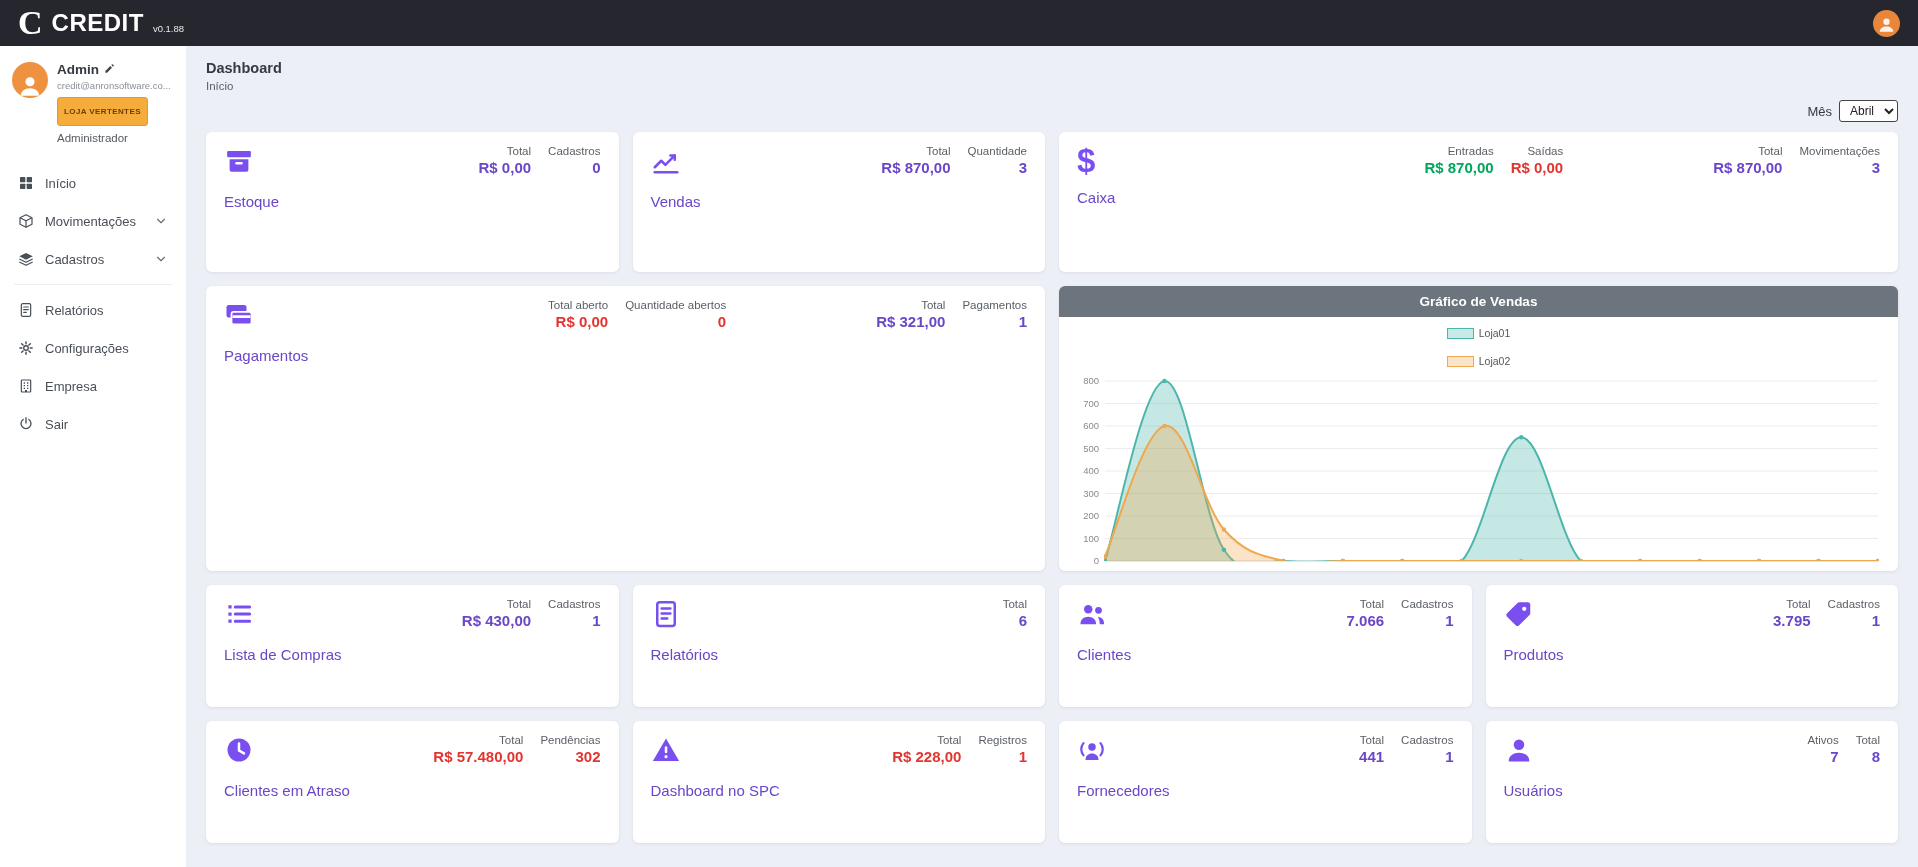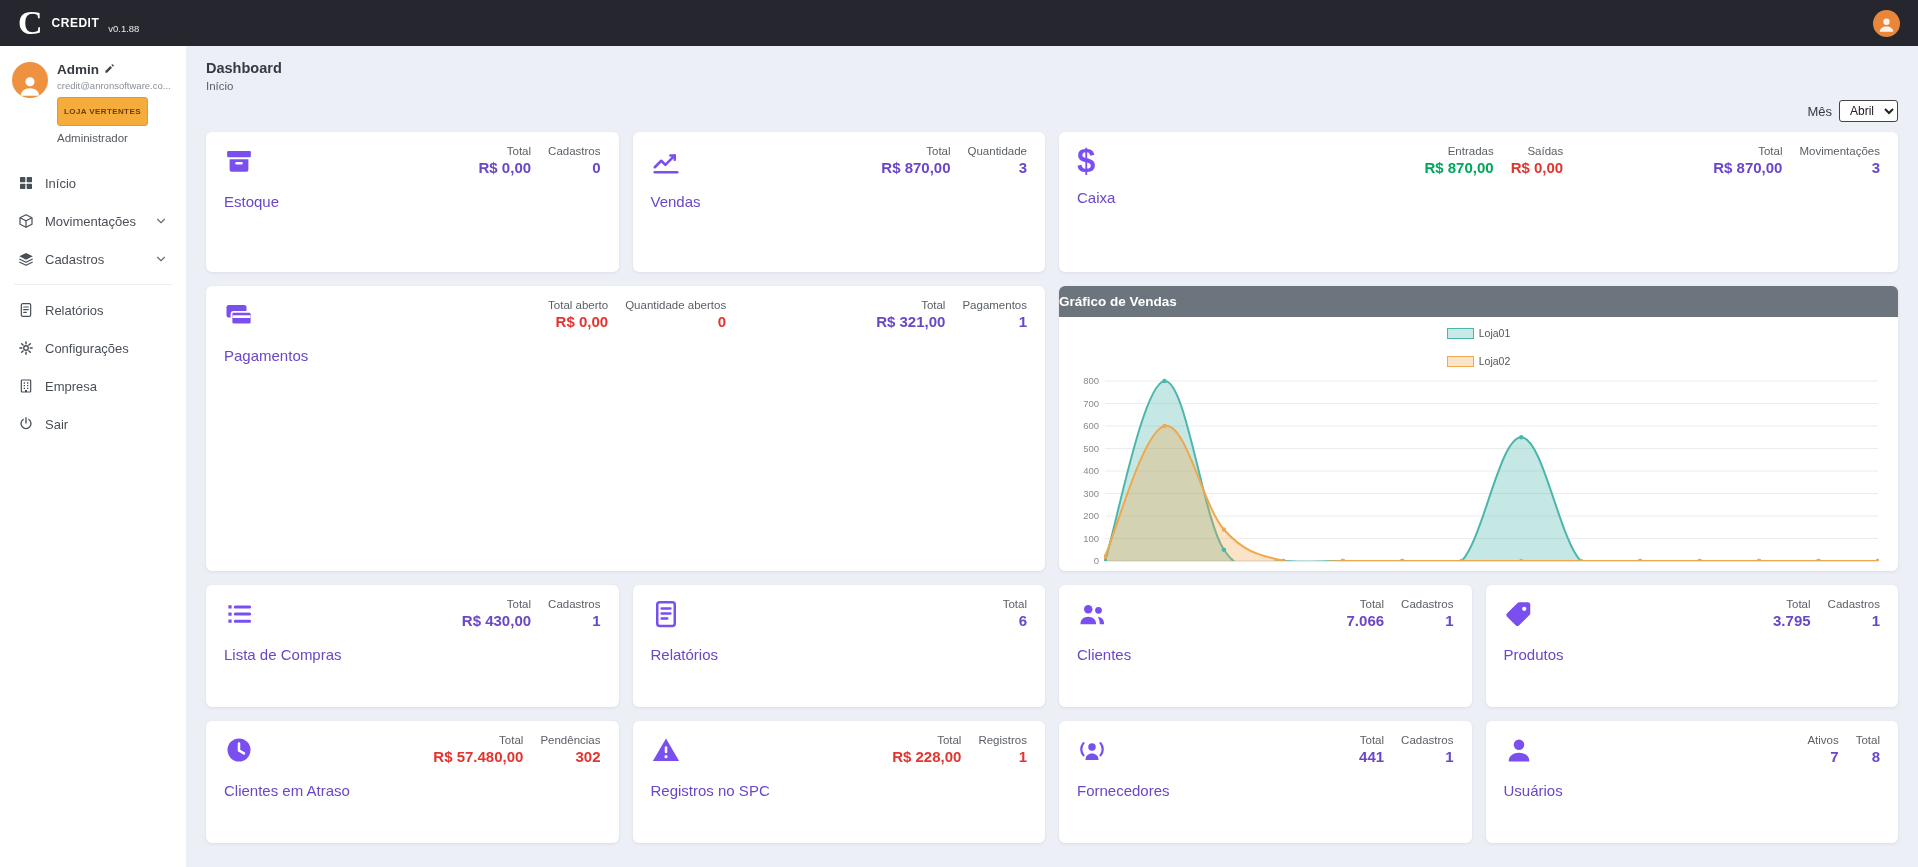--- a/index.html
+++ b/index.html
@@ -18,21 +18,21 @@
     background:var(--bg);
   }
   
   .navbar{
     position:fixed;top:0;left:0;width:1918px;height:46px;
     background:var(--navbar);display:flex;align-items:center;
     justify-content:space-between;padding:0 18px;z-index:20;
   }
   .brand{display:flex;align-items:center;gap:9px;color:#fff;}
   .logo-c{font-size:34px;font-weight:700;line-height:1;font-family:"Liberation Serif","DejaVu Serif",serif;}
-  .brand-name{font-size:12px;font-weight:700;letter-spacing:.5px;text-align:center;}
+  .brand-name{font-size:24px;font-weight:700;letter-spacing:.5px;text-align:center;}
   .brand-version{font-size:9.5px;color:#e8e8e8;align-self:flex-end;margin-bottom:6px;}
   .nav-avatar{width:27px;height:27px;border-radius:50%;background:#e8873a;display:flex;align-items:center;justify-content:center;cursor:pointer;overflow:hidden;}
   .nav-avatar svg{width:19px;height:19px;margin-top:3px;}
   
   .sidebar{
     position:fixed;top:46px;left:0;width:186px;height:821px;
     background:#fff;padding:16px 12px;z-index:10;
   }
   .profile{display:flex;gap:9px;}
   .avatar{width:36px;height:36px;border-radius:50%;background:#ef9240;flex:none;display:flex;align-items:flex-end;justify-content:center;overflow:hidden;}
@@ -75,21 +75,21 @@
   .card-icon.dollar{font-size:33px;font-weight:700;line-height:30px;width:auto;}
   .card-title{margin-top:13px;font-size:15px;color:var(--accent);font-weight:500;}
   .stats{position:absolute;top:13px;right:18px;display:flex;gap:150px;text-align:right;}
   .stat-col{display:flex;flex-direction:row;gap:17px;}
   .stat-label{font-size:11.5px;color:#5b6066;}
   .stat-value{font-size:15px;font-weight:700;margin-top:2px;}
   .accent{color:var(--accent);}
   .pos{color:var(--pos);}
   .neg{color:var(--neg);}
   
-  .chart-header{background:#6c757d;color:#fff;text-align:left;font-size:13.5px;font-weight:700;padding:8px 0;}
+  .chart-header{background:#6c757d;color:#fff;text-align:center;font-size:13.5px;font-weight:700;padding:8px 0;}
   .chart-body{padding:6px 10px 2px;}
   .legend{display:flex;justify-content:center;align-items:center;gap:16px;padding:4px 0 4px;font-size:10.5px;color:#555;flex-direction:column;}
   .legend-item{display:flex;align-items:center;cursor:pointer;}
   .legend-box{width:27px;height:11px;border:1.5px solid;display:inline-block;margin-right:5px;}
 </style>
 </head>
 <body>
 
 <header class="navbar">
   <div class="brand">
@@ -508,21 +508,21 @@
     </div>
 
     <div class="card c-spc">
       <span class="card-icon">
         <svg viewBox="0 0 24 24">
             <path d="M12 2.8 22.5 20.7H1.5z" fill="currentColor"></path>
             <rect x="11" y="9" width="2" height="5.6" rx="1" fill="#fff"></rect>
             <circle cx="12" cy="17.3" r="1.25" fill="#fff"></circle>
           </svg>
       </span>
-      <div class="card-title">Registros no SPC</div>
+      <div class="card-title">Dashboard no SPC</div>
       <div class="stats">
         <div class="stat-col">
           <div class="stat">
               <div class="stat-label">Total</div>
               <div class="stat-value neg">R$ 228,00</div>
             </div>
           <div class="stat">
               <div class="stat-label">Registros</div>
               <div class="stat-value neg">1</div>
             </div>

